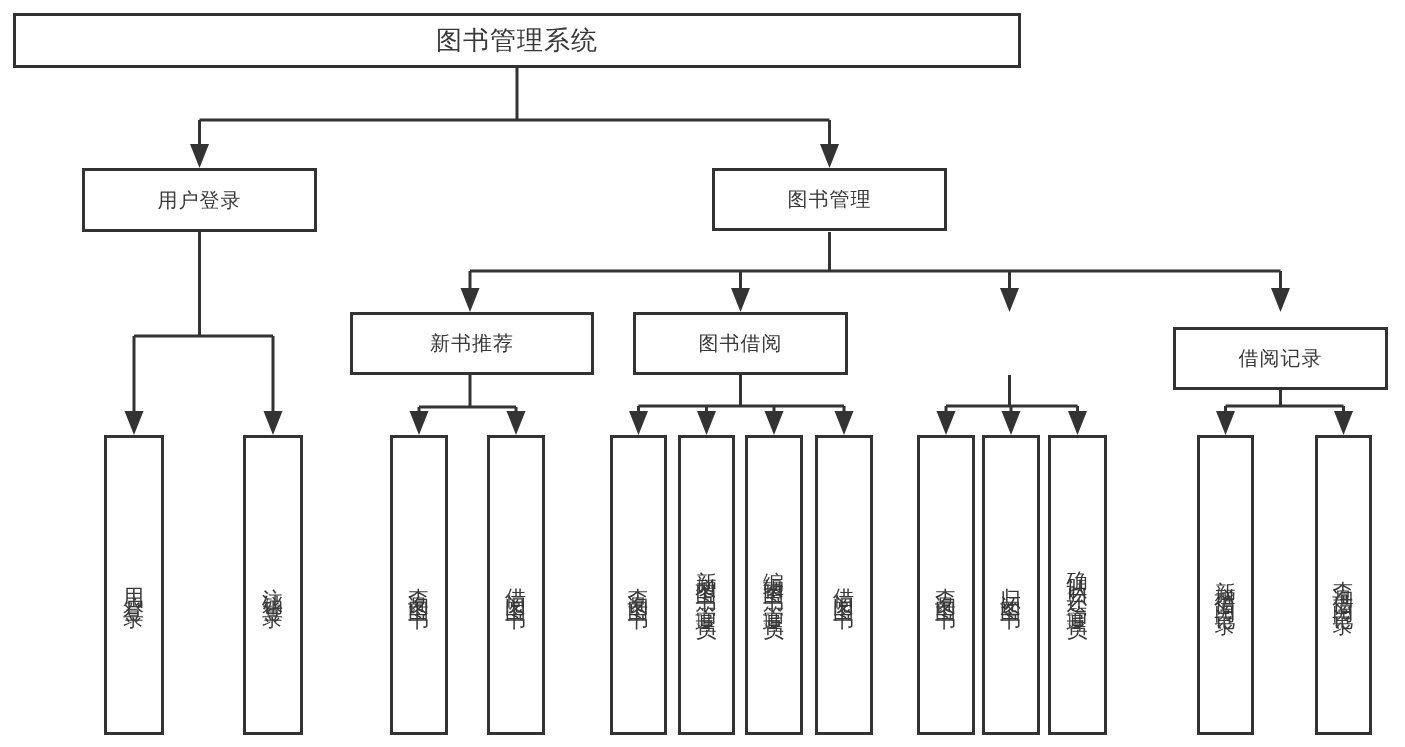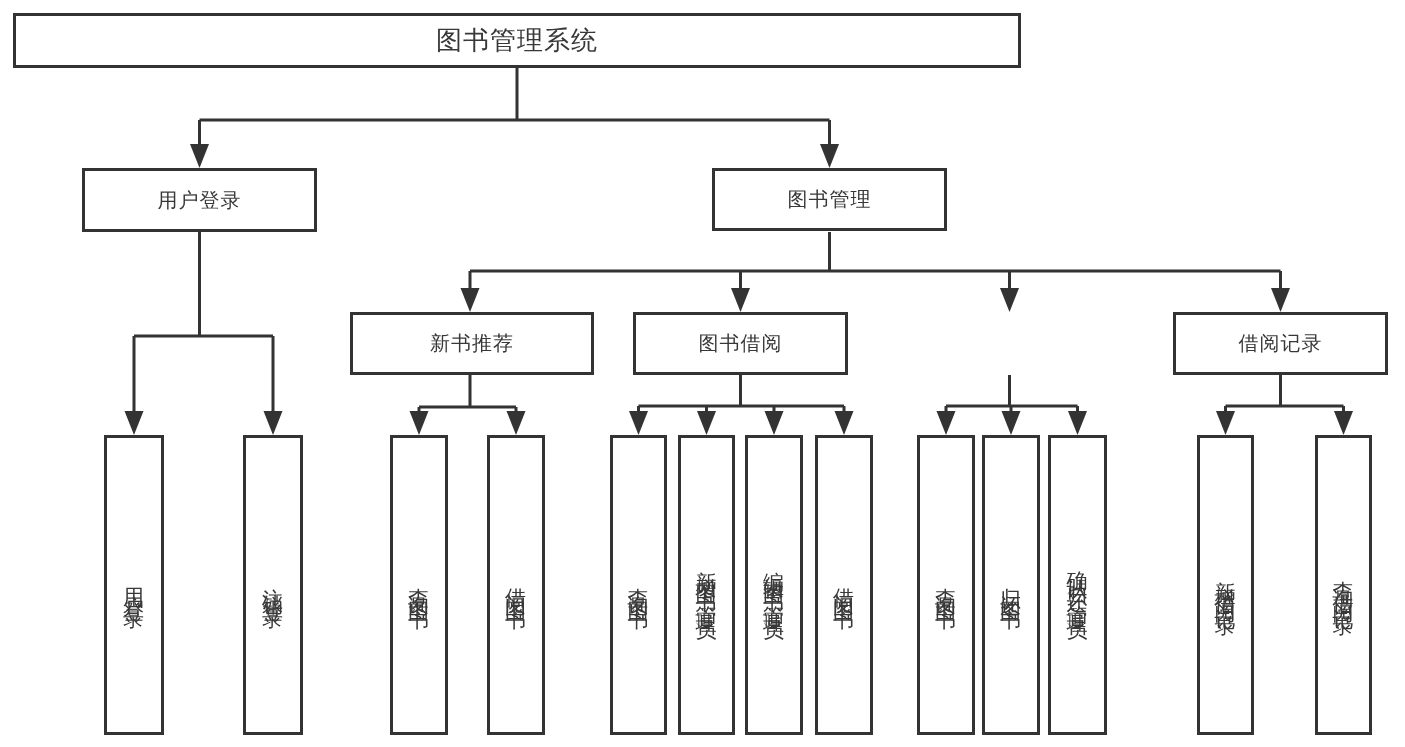--- a/index.html
+++ b/index.html
@@ -99,21 +99,21 @@
   <div class="node h" style="left:712px;top:168px;width:235px;height:63px">
     <span>图书管理</span>
   </div>
 
   <div class="node h" style="left:350px;top:312px;width:244px;height:63px">
     <span>新书推荐</span>
   </div>
   <div class="node h" style="left:633px;top:312px;width:215px;height:63px">
     <span>图书借阅</span>
   </div>
-  <div class="node h" style="left:1173px;top:312px;width:215px;height:63px">
+  <div class="node h" style="left:1173px;top:327px;width:215px;height:63px">
     <span>借阅记录</span>
   </div>
 
   <div class="node leaf" style="left:104px;width:60px">
     <span class="vtext">用户登录</span>
   </div>
   <div class="node leaf" style="left:243px;width:60px">
     <span class="vtext">注销登录</span>
   </div>
 

